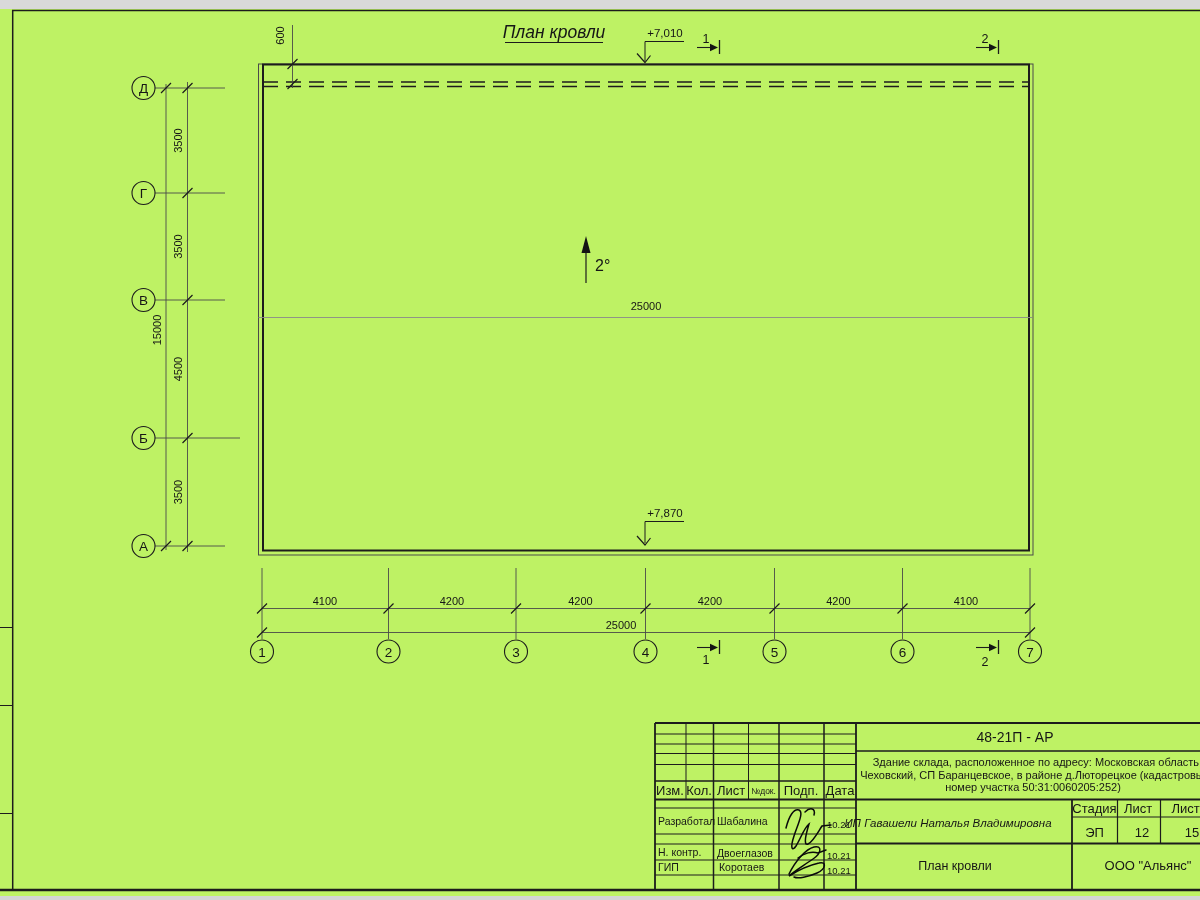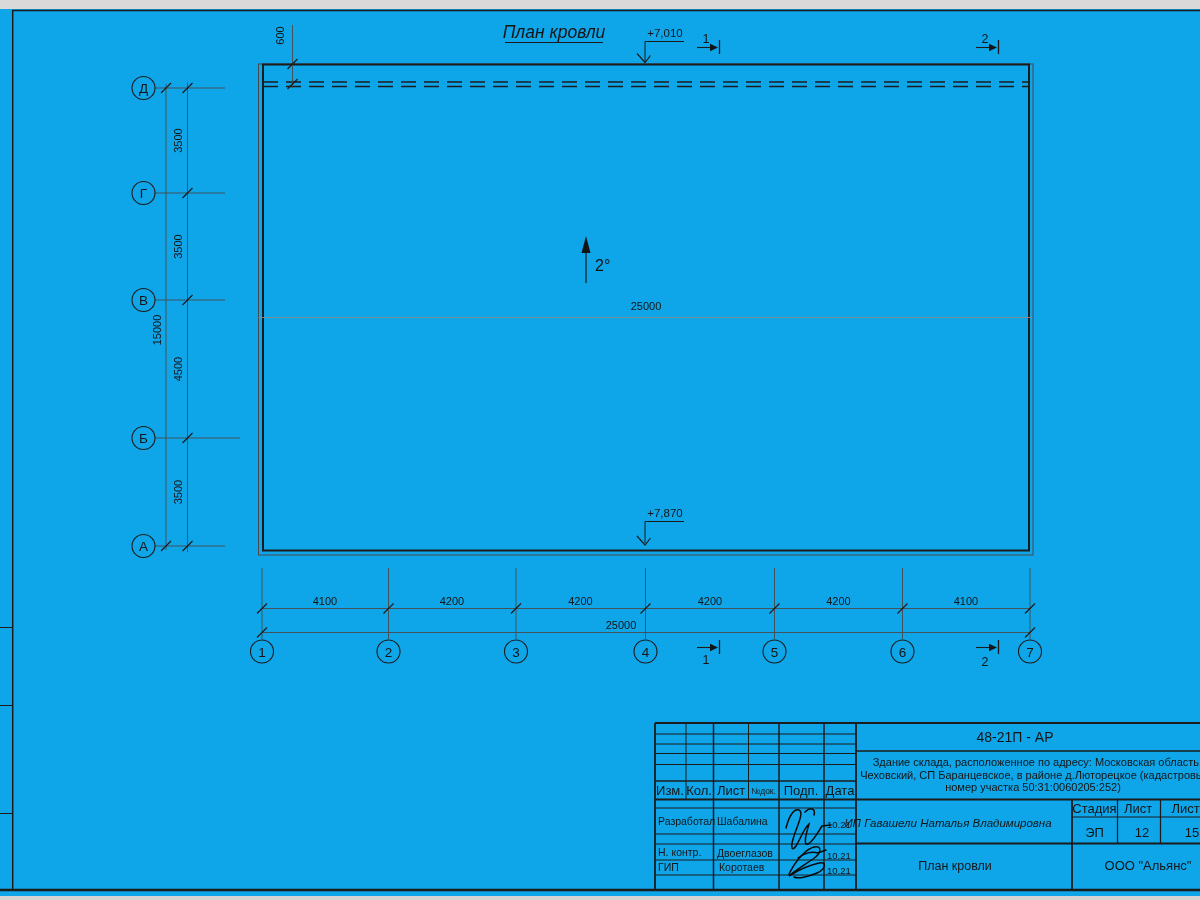--- a/index.html
+++ b/index.html
@@ -1,16 +1,16 @@
 <!DOCTYPE html>
 <html><head>
 <meta charset="utf-8">
 <style>
   html,body{margin:0;padding:0;background:#ffffff;}
-  .screen{position:relative;width:1200px;height:900px;background:#0ea5e9;overflow:hidden;
+  .screen{position:relative;width:1200px;height:900px;background:#bef264;overflow:hidden;
           font-family:"Liberation Sans", sans-serif;}
   .edge{position:absolute;left:0;width:1200px;background:#d9d9d9;}
   .edge.top{top:0;height:9px;}
   .edge.bot{top:896px;height:4px;background:#d4d4d4;}
   svg{position:absolute;left:0;top:0;}
   svg text{fill:#161616;font-family:"Liberation Sans", sans-serif;}
   .ln{stroke:#1c1c1c;fill:none;}
   .aux{stroke:#4a4a4a;fill:none;}
   .thin{stroke-width:1;}
   .dim{font-size:11px;}

